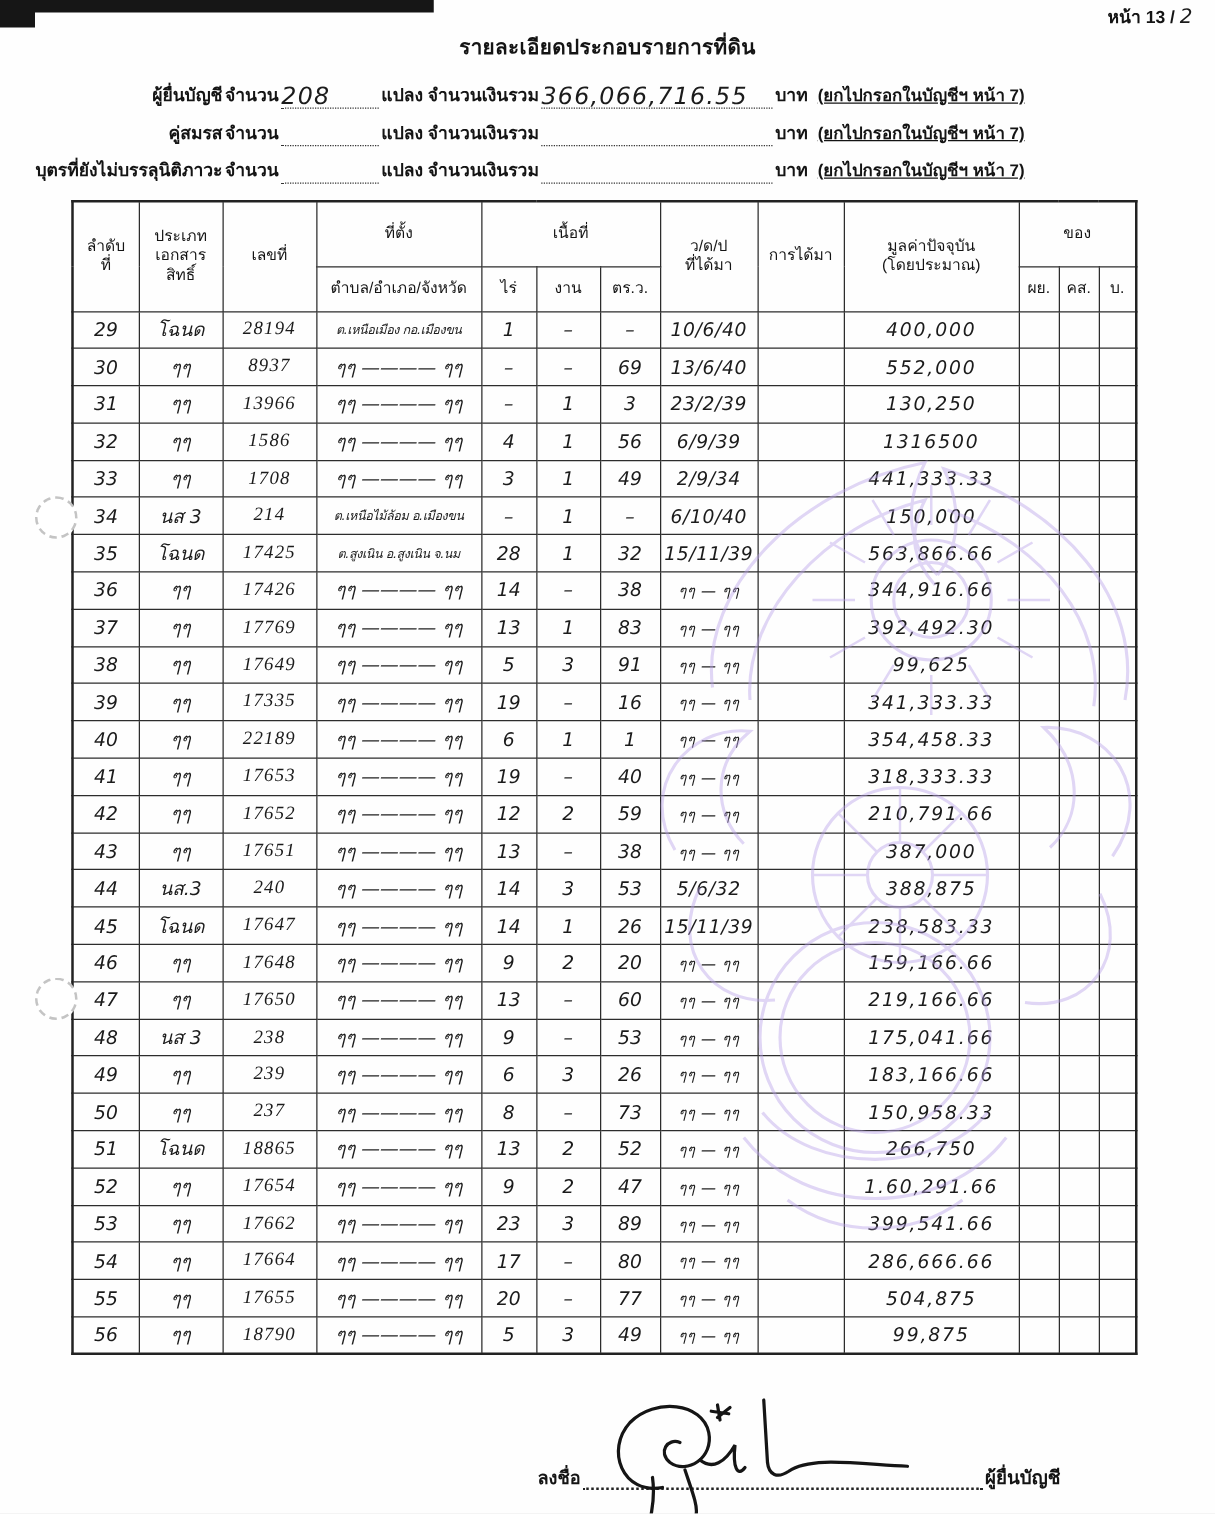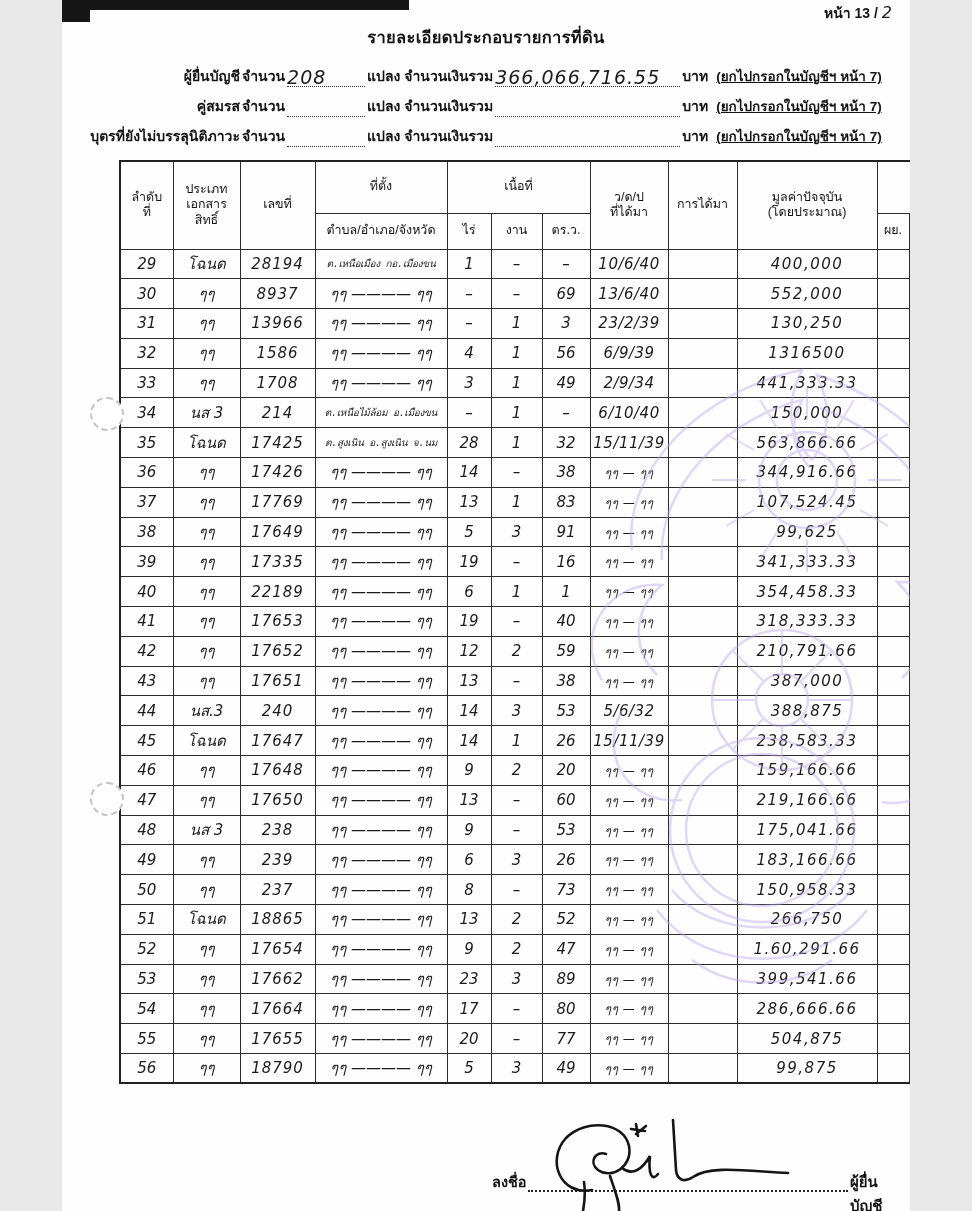--- a/index.html
+++ b/index.html
@@ -1,17 +1,17 @@
 <!DOCTYPE html>
 <html><head>
 <meta charset="utf-8">
 <style>
   html,body { margin:0; padding:0; background:#e8e8e8; }
   .page {
-    position:relative; width:848px; height:1211px; margin:0 auto;
+    position:relative; width:972px; height:1211px; margin:0 auto;
     background:#fefefe; overflow:hidden; color:#141414;
     font-family:"Liberation Sans", sans-serif;
   }
   
   .scan-bar { position:absolute; background:#161616; }
   .punch-hole {
     position:absolute; width:30px; height:30px; border-radius:50%;
     background:#fff; border:2px dashed #c4c4c4; z-index:6;
   }
   
@@ -50,23 +50,23 @@
   .land-table thead th {
     font-size:12.5px; font-weight:normal; line-height:1.25; text-align:center;
     white-space:pre-line; vertical-align:middle;
   }
   .land-table thead tr.h1 { height:52px; }
   .land-table thead tr.h2 { height:36px; }
   .land-table tbody tr { height:29.8px; }
   .land-table tbody td { text-align:center; vertical-align:middle; font-size:15px; }
   td.c-no { font-size:16px; }
   td.c-type { font-size:13.5px; }
-  td.c-docno { font-size:15px; letter-spacing:1px; }
+  td.c-docno { font-size:15px; letter-spacing:1px;font-family:Liberation Serif, serif; }
   td.c-loc { font-size:12.5px; white-space:nowrap; }
-  td.c-loc.loc-full { font-size:10px; letter-spacing:-.3px;font-family:Liberation Mono, monospace; }
+  td.c-loc.loc-full { font-size:10px; letter-spacing:-.3px; }
   td.c-date { font-size:11.5px; letter-spacing:.5px; white-space:nowrap; }
   td.c-date.ditto-date { font-size:12px; }
   td.c-value { font-size:15px; letter-spacing:1.5px; }
   
   .watermark { position:absolute; left:420px; top:350px; z-index:4; opacity:.5; pointer-events:none; }
   
   .footnote { position:absolute; left:494px; top:1087px; font-size:13px; font-weight:bold; z-index:3; white-space:nowrap; }
   .footnote .u { text-decoration:underline; }
   .sig-label { position:absolute; left:430px; top:1170px; font-size:14.5px; font-weight:bold; z-index:3; }
   .sig-line { position:absolute; left:466px; top:1190px; width:320px; border-bottom:2px dotted #222; z-index:3; }
@@ -299,21 +299,21 @@
         <tr>
       <td class="hw c-no">37</td>
       <td class="hw c-type">ๆๆ</td>
       <td class="hw c-docno">17769</td>
       <td class="hw c-loc">ๆๆ ———— ๆๆ</td>
       <td class="hw c-rai">13</td>
       <td class="hw c-ngan">1</td>
       <td class="hw c-wa">83</td>
       <td class="hw c-date ditto-date">ๆๆ — ๆๆ</td>
       <td class="c-acq"></td>
-      <td class="hw c-value">107,524.45</td>
+      <td class="hw c-value">392,492.30</td>
       <td class="c-py"></td>
       <td class="c-ks"></td>
       <td class="c-b"></td>
     </tr>
         <tr>
       <td class="hw c-no">38</td>
       <td class="hw c-type">ๆๆ</td>
       <td class="hw c-docno">17649</td>
       <td class="hw c-loc">ๆๆ ———— ๆๆ</td>
       <td class="hw c-rai">5</td>

